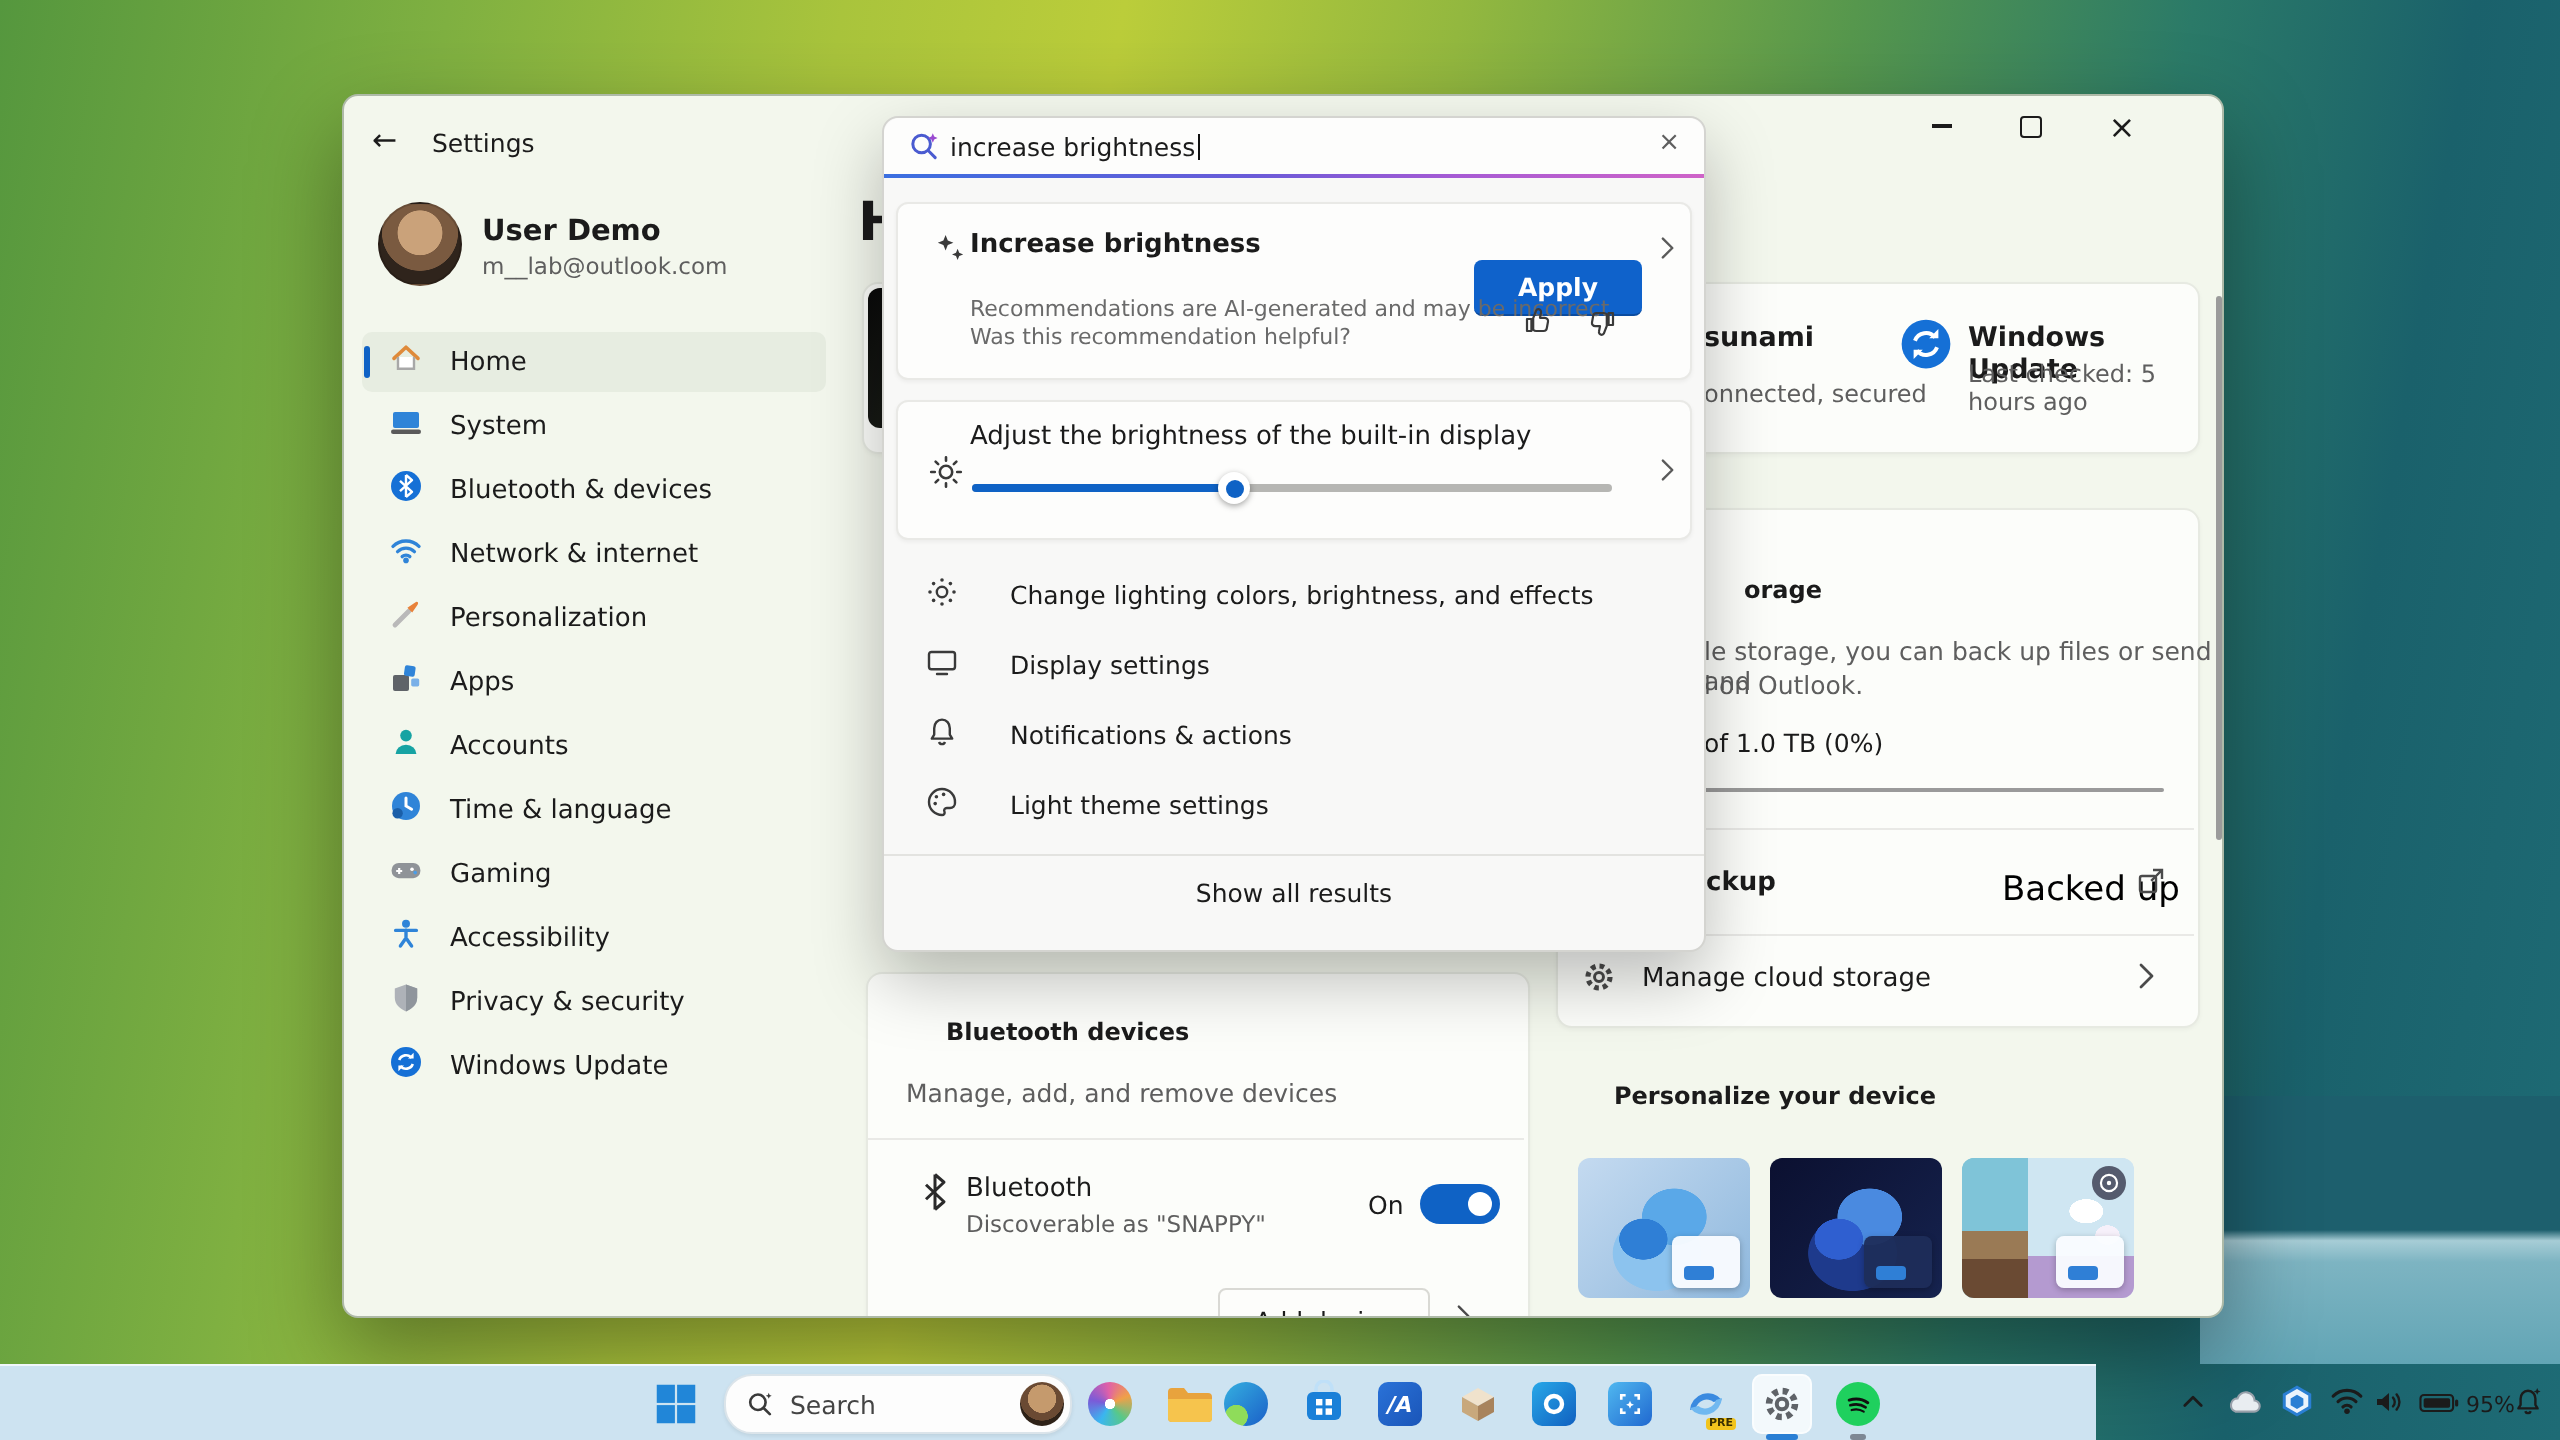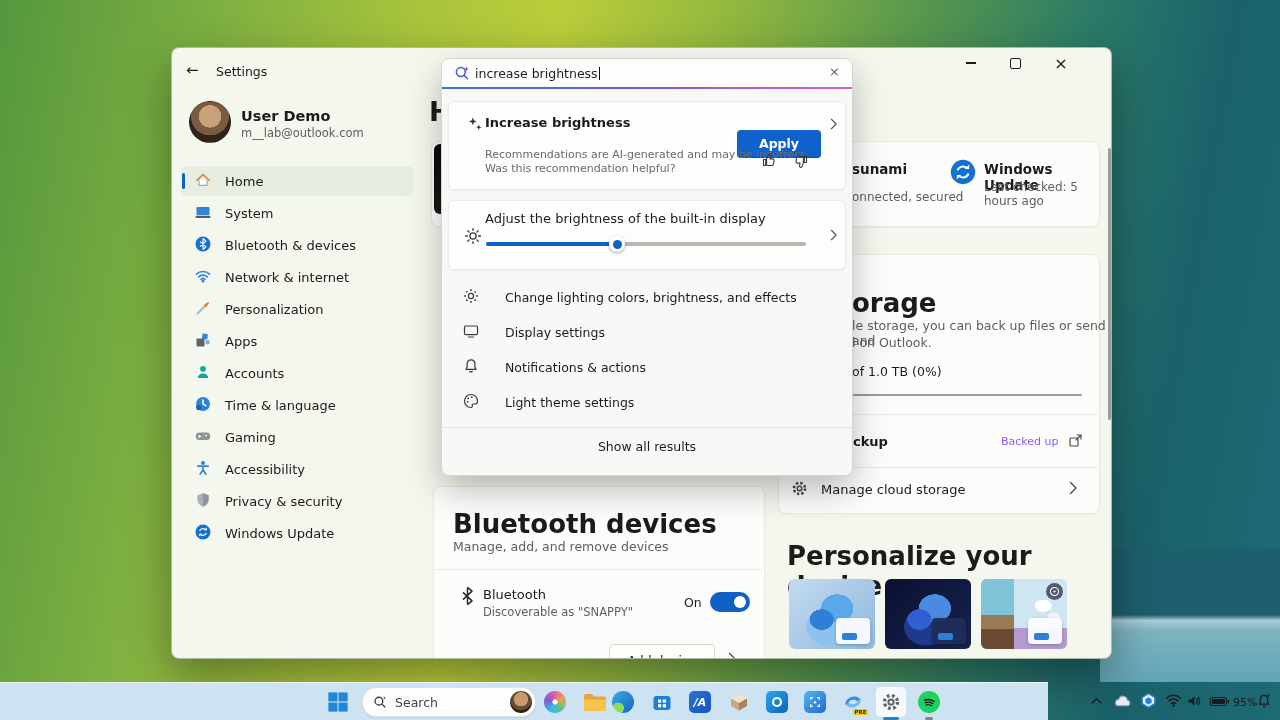--- a/index.html
+++ b/index.html
@@ -19,21 +19,21 @@
   .apptitle{font-size:12.5px;}
   .uname{font-size:14.5px;font-weight:bold;}
   .umail{font-size:11.5px;color:#5e5e5e;}
   .avatar{width:40px;height:40px;border-radius:50%;background:radial-gradient(circle at 50% 36%,#caa27a 0 34%,#7a5a40 35% 58%,#2f241c 59%),#3a2f24;border:1px solid rgba(0,0,0,.15);}
   .nav-item{left:9px;width:232px;height:30px;border-radius:5px;display:flex;align-items:center;gap:14px;padding-left:14px;box-sizing:border-box;font-size:13px;}
   .nav-item.sel{background:#e7ede1;}
   .accentbar{left:10px;width:3px;height:16px;border-radius:2px;background:#0f62c5;}
   
   .card{background:#fcfdfa;border:1px solid #e7eae2;border-radius:8px;box-shadow:0 1px 2px rgba(0,0,0,.04);}
   .h1frag{font-size:27px;font-weight:600;}
-  .h2{font-size:26px;font-weight:600;}
+  .h2{font-size:12px;font-weight:600;margin-left:20px;}
   .gray{color:#5e5e5e;}
   .laptopimg{background:linear-gradient(135deg,#0a0a0a,#20241c 70%,#3c4632);border-radius:6px;}
   .hairline{height:1px;background:#e9e9e6;}
   .scrollbar{width:3px;border-radius:2px;background:#9b9b9b;}
   
   .thumb{width:86px;height:70px;border-radius:6px;overflow:hidden;}
   .th1{background:radial-gradient(26px 22px at 38% 58%,#2f7fd6 0 46%,transparent 47%),radial-gradient(32px 28px at 56% 42%,#5aa8e8 0 50%,transparent 51%),radial-gradient(40px 34px at 46% 68%,#8cc3ee 0 55%,transparent 56%),linear-gradient(135deg,#c4daf0,#8fb8dd);}
   .th2{background:radial-gradient(26px 22px at 40% 58%,#2f5fd0 0 46%,transparent 47%),radial-gradient(32px 28px at 58% 42%,#4a8ae0 0 50%,transparent 51%),radial-gradient(40px 34px at 48% 68%,#1e3a8c 0 55%,transparent 56%),linear-gradient(135deg,#0b1030,#16234f);}
   .th3{background:linear-gradient(90deg,#7fc4d8 0 38%,#cfe2f0 38%);}
   .th3 .land{left:0;top:0;width:33px;height:70px;background:linear-gradient(180deg,#7fc4d8 0 52%,#9a7a55 52% 72%,#6a4a33 72%);}
@@ -211,21 +211,21 @@
     <div class="a gray" style="left:812px;top:132px;font-size:12px;">Last checked: 5 hours ago</div>
 
     <div class="a card" style="left:606px;top:206px;width:320px;height:258px;"></div>
     <div class="a h2" style="left:680px;top:240px;">orage</div>
     <div class="a gray" style="left:680px;top:270px;font-size:12.5px;">le storage, you can back up files or send and</div>
     <div class="a gray" style="left:680px;top:287px;font-size:12.5px;">l on Outlook.</div>
     <div class="a" style="left:680px;top:316px;font-size:12.5px;">of 1.0 TB (0%)</div>
     <div class="a" style="left:636px;top:346px;width:274px;height:2px;background:#9a9a9a;border-radius:1px;"></div>
     <div class="a hairline" style="left:607px;top:366px;width:318px;"></div>
     <div class="a" style="left:681px;top:386px;font-size:13px;font-weight:600;">ckup</div>
-    <div class="a" style="left:829px;top:387px;font-size:11px;color:#8b5cf6;">Backed up</div>
+    <div class="a" style="left:829px;top:387px;font-size:17px;color:#000000;">Backed up</div>
     <span class="a" style="left:896px;top:385px;"><svg width="15" height="15" viewBox="0 0 15 15">
           <rect x="2" y="5" width="8" height="8" rx="1" stroke="#4a4a4a" fill="none" stroke-width="1.2"></rect>
           <path d="M8.5 2 h4.5 v4.5 M13 2 L7.6 7.4" stroke="#4a4a4a" stroke-width="1.2" fill="none"></path>
         </svg></span>
     <div class="a hairline" style="left:607px;top:419px;width:318px;"></div>
     <span class="a" style="left:619px;top:432px;"><svg width="17" height="17" viewBox="0 0 16 16">
           <circle cx="8" cy="8" r="5.2" fill="none" stroke="#4a4a4a" stroke-width="2.4" stroke-dasharray="2.2 1.9"></circle>
           <circle cx="8" cy="8" r="2.1" fill="none" stroke="#4a4a4a" stroke-width="1.4"></circle>
         </svg></span>
     <div class="a" style="left:649px;top:434px;font-size:13px;">Manage cloud storage</div>

